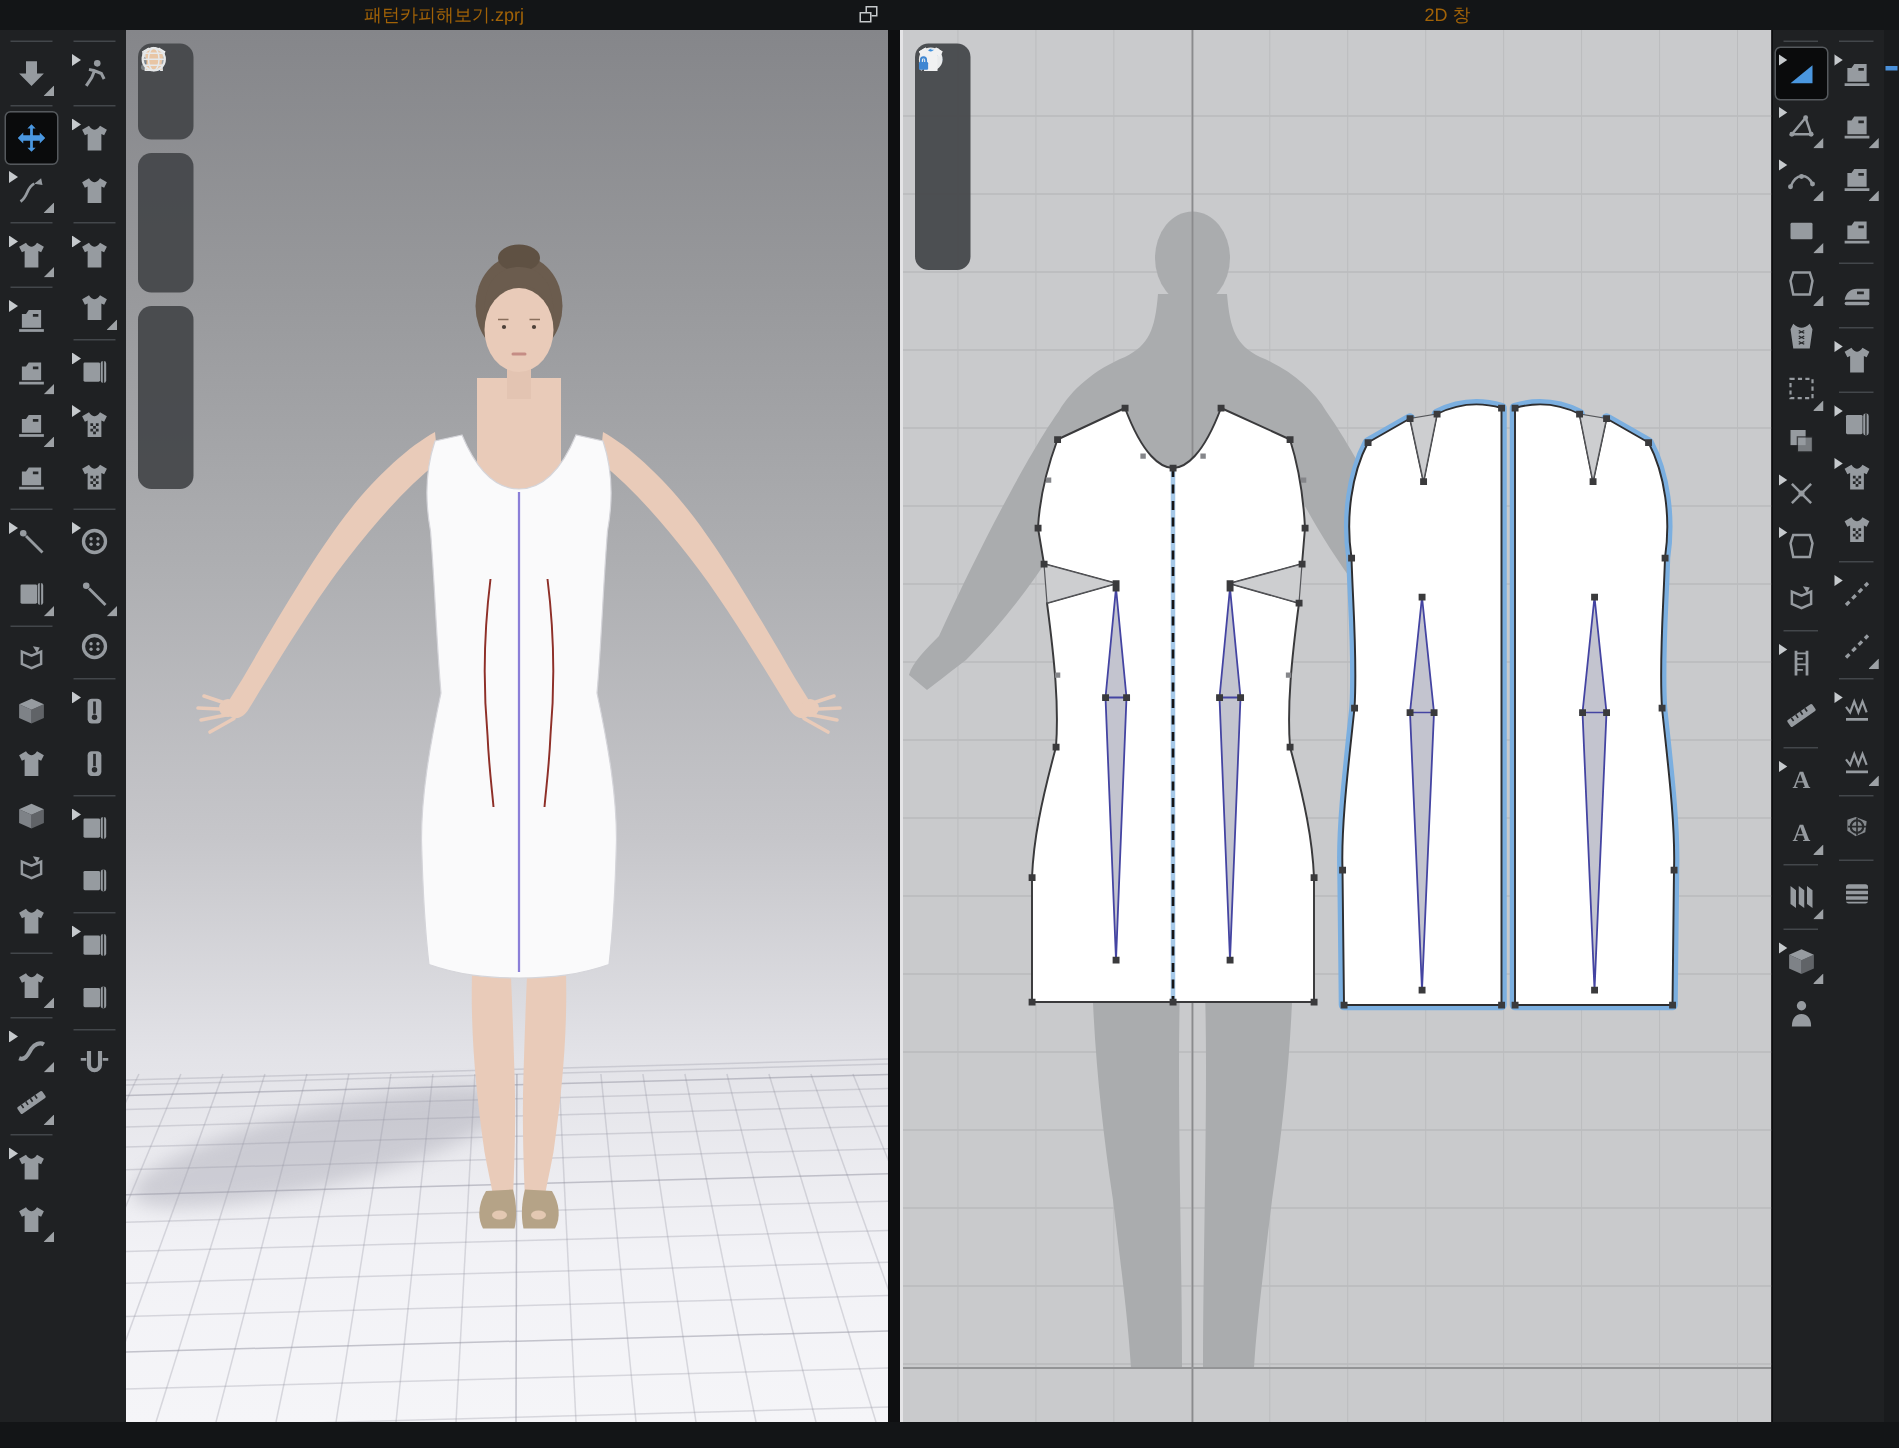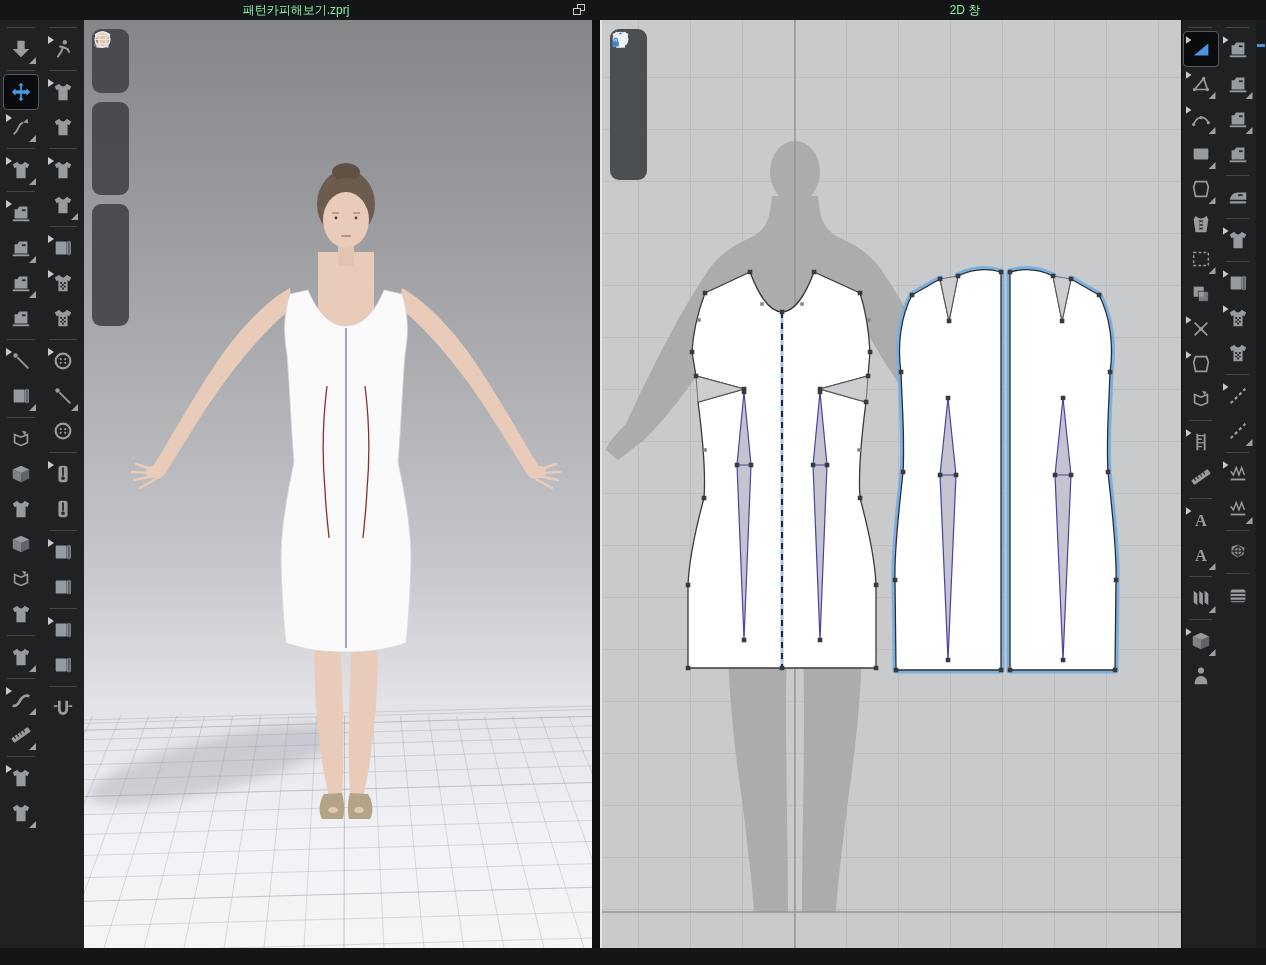--- a/index.html
+++ b/index.html
@@ -3,21 +3,21 @@
 <meta charset="utf-8">
 <style>
   html,body{margin:0;padding:0;background:#131517;}
   .app{position:relative;width:1266px;height:965px;overflow:hidden;background:#131517;
        font-family:"Liberation Sans",sans-serif;}
   
   .titlebar{position:absolute;top:0;height:20px;background:#131517;display:flex;
             align-items:center;justify-content:center;}
   .tb-left{left:0;width:592px;}
   .tb-right{left:628px;width:674px;}
-  .tb-title{color:#86efac;font-size:12px;line-height:20px;}
+  .tb-title{color:#a16207;font-size:12px;line-height:20px;}
   .restore{position:absolute;top:4px;width:12px;height:11px;cursor:pointer;}
   .tb-left .restore{right:7px;}
   .tb-right .restore{right:20px;}
   .restore i{position:absolute;width:6px;height:5px;border:1px solid #c6c9cb;background:#131517;}
   .restore i:first-child{right:0;top:0;}
   .restore i:last-child{left:0;bottom:0;}
   
   .toolbar{position:absolute;top:20px;height:928px;background:#1f2123;display:flex;}
   .toolbar-left{left:0;width:84px;border-right:1px solid #0c0d0f;}
   .toolbar-right{left:1181px;width:85px;border-left:1px solid #0c0d0f;}

